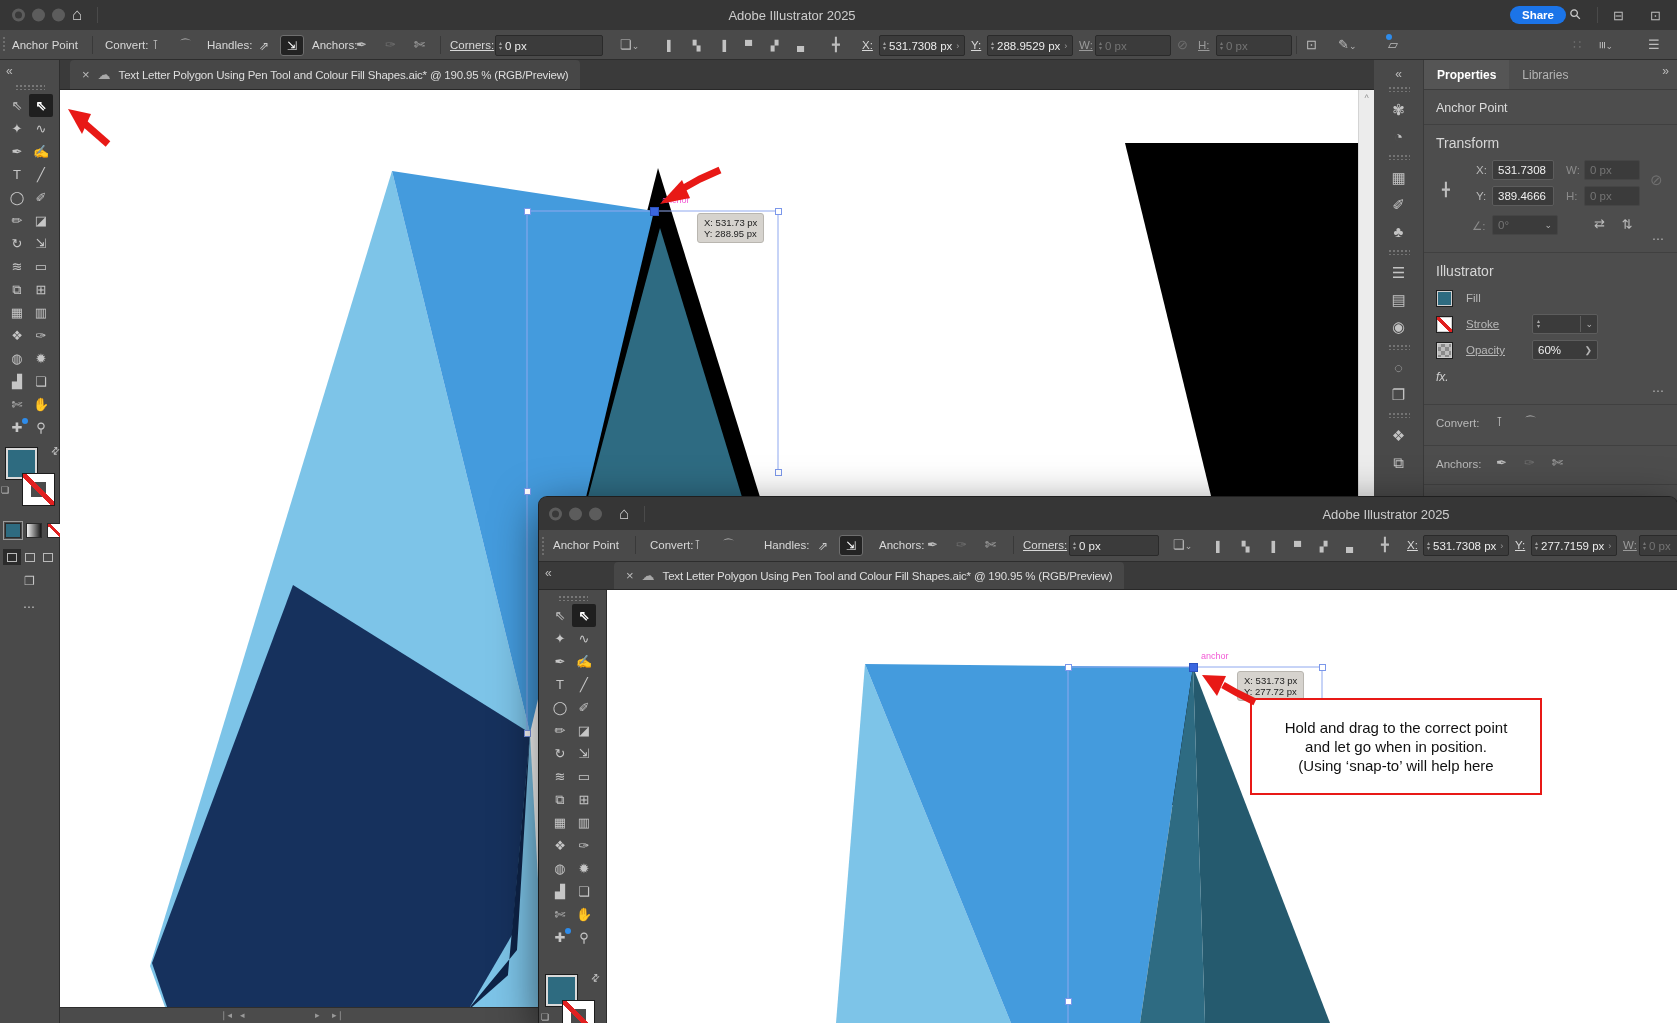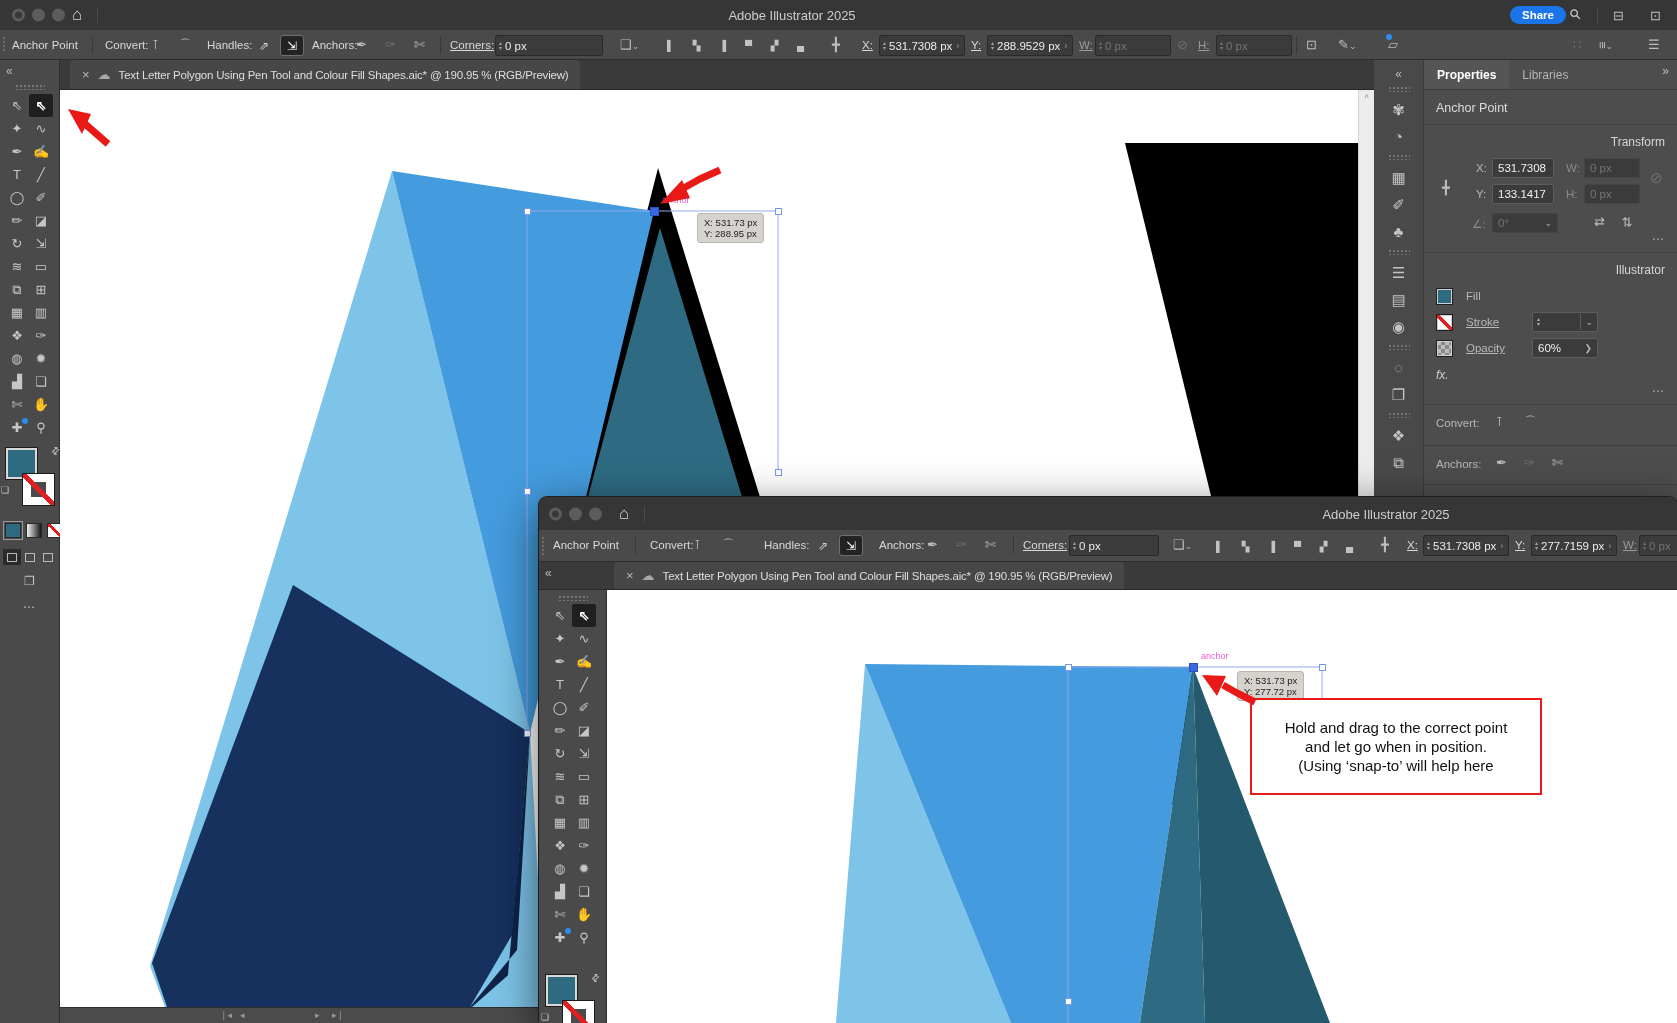--- a/index.html
+++ b/index.html
@@ -110,21 +110,21 @@
   .strip-icon { width:100%; height:27px; font-size:15px; color:#c3c3c3; display:flex; align-items:center;
                 justify-content:center; }
   .strip-div { width:22px; height:6px; margin:4px auto; background-image:radial-gradient(#747474 1px, transparent 1.2px);
                background-size:4px 4px; }
   .props { position:absolute; left:50px; top:0; right:0; height:100%; background:#4d4d4d; }
   .ptabs { display:flex; height:30px; border-bottom:1px solid #3c3c3c; align-items:stretch; }
   .ptab { padding:8px 13px 0; font-size:12px; color:#b4b4b4; }
   .ptab.active { background:#555555; color:#ffffff; font-weight:bold; }
   .phead { padding:11px 12px 9px; font-size:12.5px; color:#dcdcdc; border-bottom:1px solid #404040; }
   .psec { position:relative; padding:10px 12px; border-bottom:1px solid #404040; }
-  .psec-title { font-size:12px; color:#d6d6d6; margin-bottom:8px;text-align:right; }
+  .psec-title { font-size:14px; color:#d6d6d6; margin-bottom:8px; }
   .prow { position:relative; height:26px; }
   .plbl { position:absolute; font-size:11.5px; color:#b8b8b8; top:5px; }
   .pbox { position:absolute; top:1px; height:20px; background:#3b3b3b; border:1px solid #5d5d5d;
           border-radius:2px; font-size:11.5px; color:#f0f0f0; display:flex; align-items:center;
           padding:0 5px; }
   .pbox.dim { border-color:#454545; color:#757575; }
   .swatch { position:absolute; left:0; top:3px; width:17px; height:17px; border:1px solid #1f1f1f;
             box-shadow:inset 0 0 0 1px #cfcfcf; }
   .swatch.fillsw { background:#2e6b80; }
   .swatch.strokesw { background:#fff; }
@@ -374,21 +374,21 @@
           <div class="pbox" style="left:56px;top:1px;width:62px;" data-name="x-value-field">
               <span>531.7308</span>
             </div>
           <span class="plbl" style="left:130px;top:5px;color:#8b8b8b;" data-name="w-label">W:</span>
           <div class="pbox dim" style="left:148px;top:1px;width:56px;" data-name="w-value-field">
               <span>0 px</span>
             </div>
           <span class="cicon dim" style="left:214px;top:12px;position:absolute;font-size:15px;" data-name="link-dimensions-icon">⊘</span>
           <span class="plbl" style="left:40px;top:31px;" data-name="y-label">Y:</span>
           <div class="pbox" style="left:56px;top:27px;width:62px;" data-name="y-value-field">
-              <span>133.1417</span>
+              <span>389.4666</span>
             </div>
           <span class="plbl" style="left:130px;top:31px;color:#8b8b8b;" data-name="h-label">H:</span>
           <div class="pbox dim" style="left:148px;top:27px;width:56px;" data-name="h-value-field">
               <span>0 px</span>
             </div>
           <span class="plbl" style="left:36px;top:60px;color:#8b8b8b;" data-name="angle-icon">∠:</span>
           <div class="pbox dim" style="left:56px;top:56px;width:66px;justify-content:space-between;" data-name="angle-field">
               <span>0°</span>
               <span class="chevron">⌄</span>
             </div>

